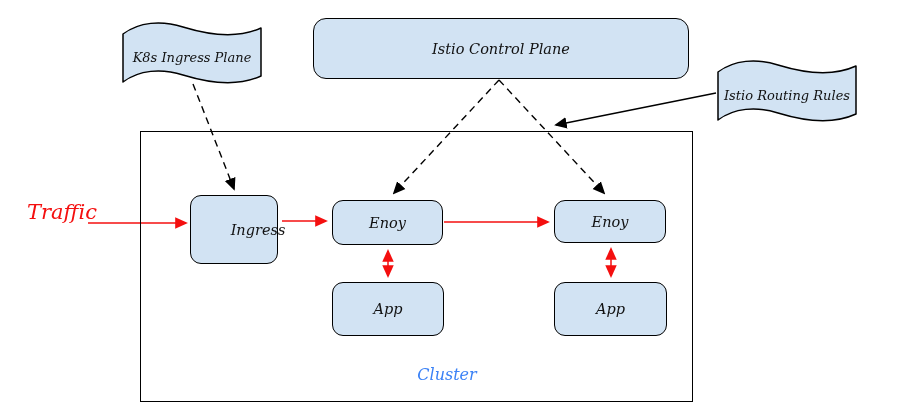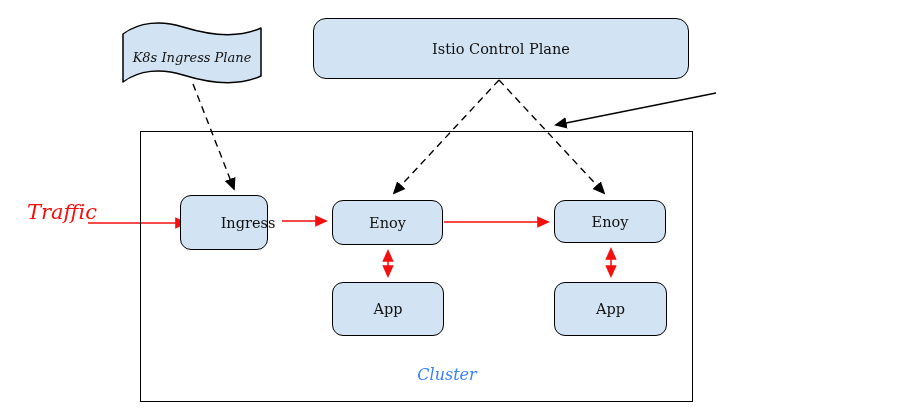--- a/index.html
+++ b/index.html
@@ -21,20 +21,21 @@
   .node {
     position: absolute;
     background: #d2e3f3;
     border: 1.5px solid #000000;
     border-radius: 11px;
     display: flex;
     align-items: center;
     justify-content: center;
   }
   .node-label {
+    font-style: italic;
     font-size: 14.5px;
     color: #111111;
     white-space: nowrap;
   }
   .cluster-box {
     position: absolute;
     left: 140px; top: 131px;
     width: 553px; height: 271px;
     border: 1.5px solid #000000;
     background: transparent;
@@ -71,21 +72,21 @@
     font-style: italic;
     font-size: 21px;
     color: #f40f0f;
     white-space: nowrap;
   }
   .ctl-plane {
     left: 313px; top: 18px;
     width: 376px; height: 61px;
     border-radius: 13px;
   }
-  .n-ingress { left: 180px; top: 195px; width: 88px;  height: 55px; padding-left: 48px; }
+  .n-ingress { left: 190px; top: 195px; width: 88px;  height: 69px; padding-left: 48px; }
   .n-envoy1  { left: 332px; top: 200px; width: 111px; height: 45px; }
   .n-envoy2  { left: 554px; top: 200px; width: 112px; height: 43px; }
   .n-app1    { left: 332px; top: 282px; width: 112px; height: 54px; }
   .n-app2    { left: 554px; top: 282px; width: 113px; height: 54px; }
   .f-k8s     { left: 121px; top: 19px; }
   .f-routing { left: 716px; top: 57px; }
 </style>
 </head>
 <body>
 
@@ -121,20 +122,26 @@
     <svg width="142" height="72" viewBox="0 0 142 72">
       <path d="M2,15 C18,3 40,1 62,8 C88,16 116,20 140,9 L140,57 C116,68 88,64 62,56 C40,49 18,51 2,63 Z" fill="#d2e3f3" stroke="#000000" stroke-width="1.5" stroke-linejoin="round"></path>
     </svg>
     <div class="flag-label">K8s Ingress Plane</div>
   </div>
 
   <div class="node ctl-plane">
     <span class="node-label">Istio Control Plane</span>
   </div>
 
+  <div class="flag f-routing">
+    <svg width="142" height="72" viewBox="0 0 142 72">
+      <path d="M2,15 C18,3 40,1 62,8 C88,16 116,20 140,9 L140,57 C116,68 88,64 62,56 C40,49 18,51 2,63 Z" fill="#d2e3f3" stroke="#000000" stroke-width="1.5" stroke-linejoin="round"></path>
+    </svg>
+    <div class="flag-label">Istio Routing Rules</div>
+  </div>
 
   <div class="traffic-label">Traffic</div>
 
   <div class="node n-ingress">
     <span class="node-label">Ingress</span>
   </div>
   <div class="node n-envoy1">
     <span class="node-label">Enoy</span>
   </div>
   <div class="node n-envoy2">

